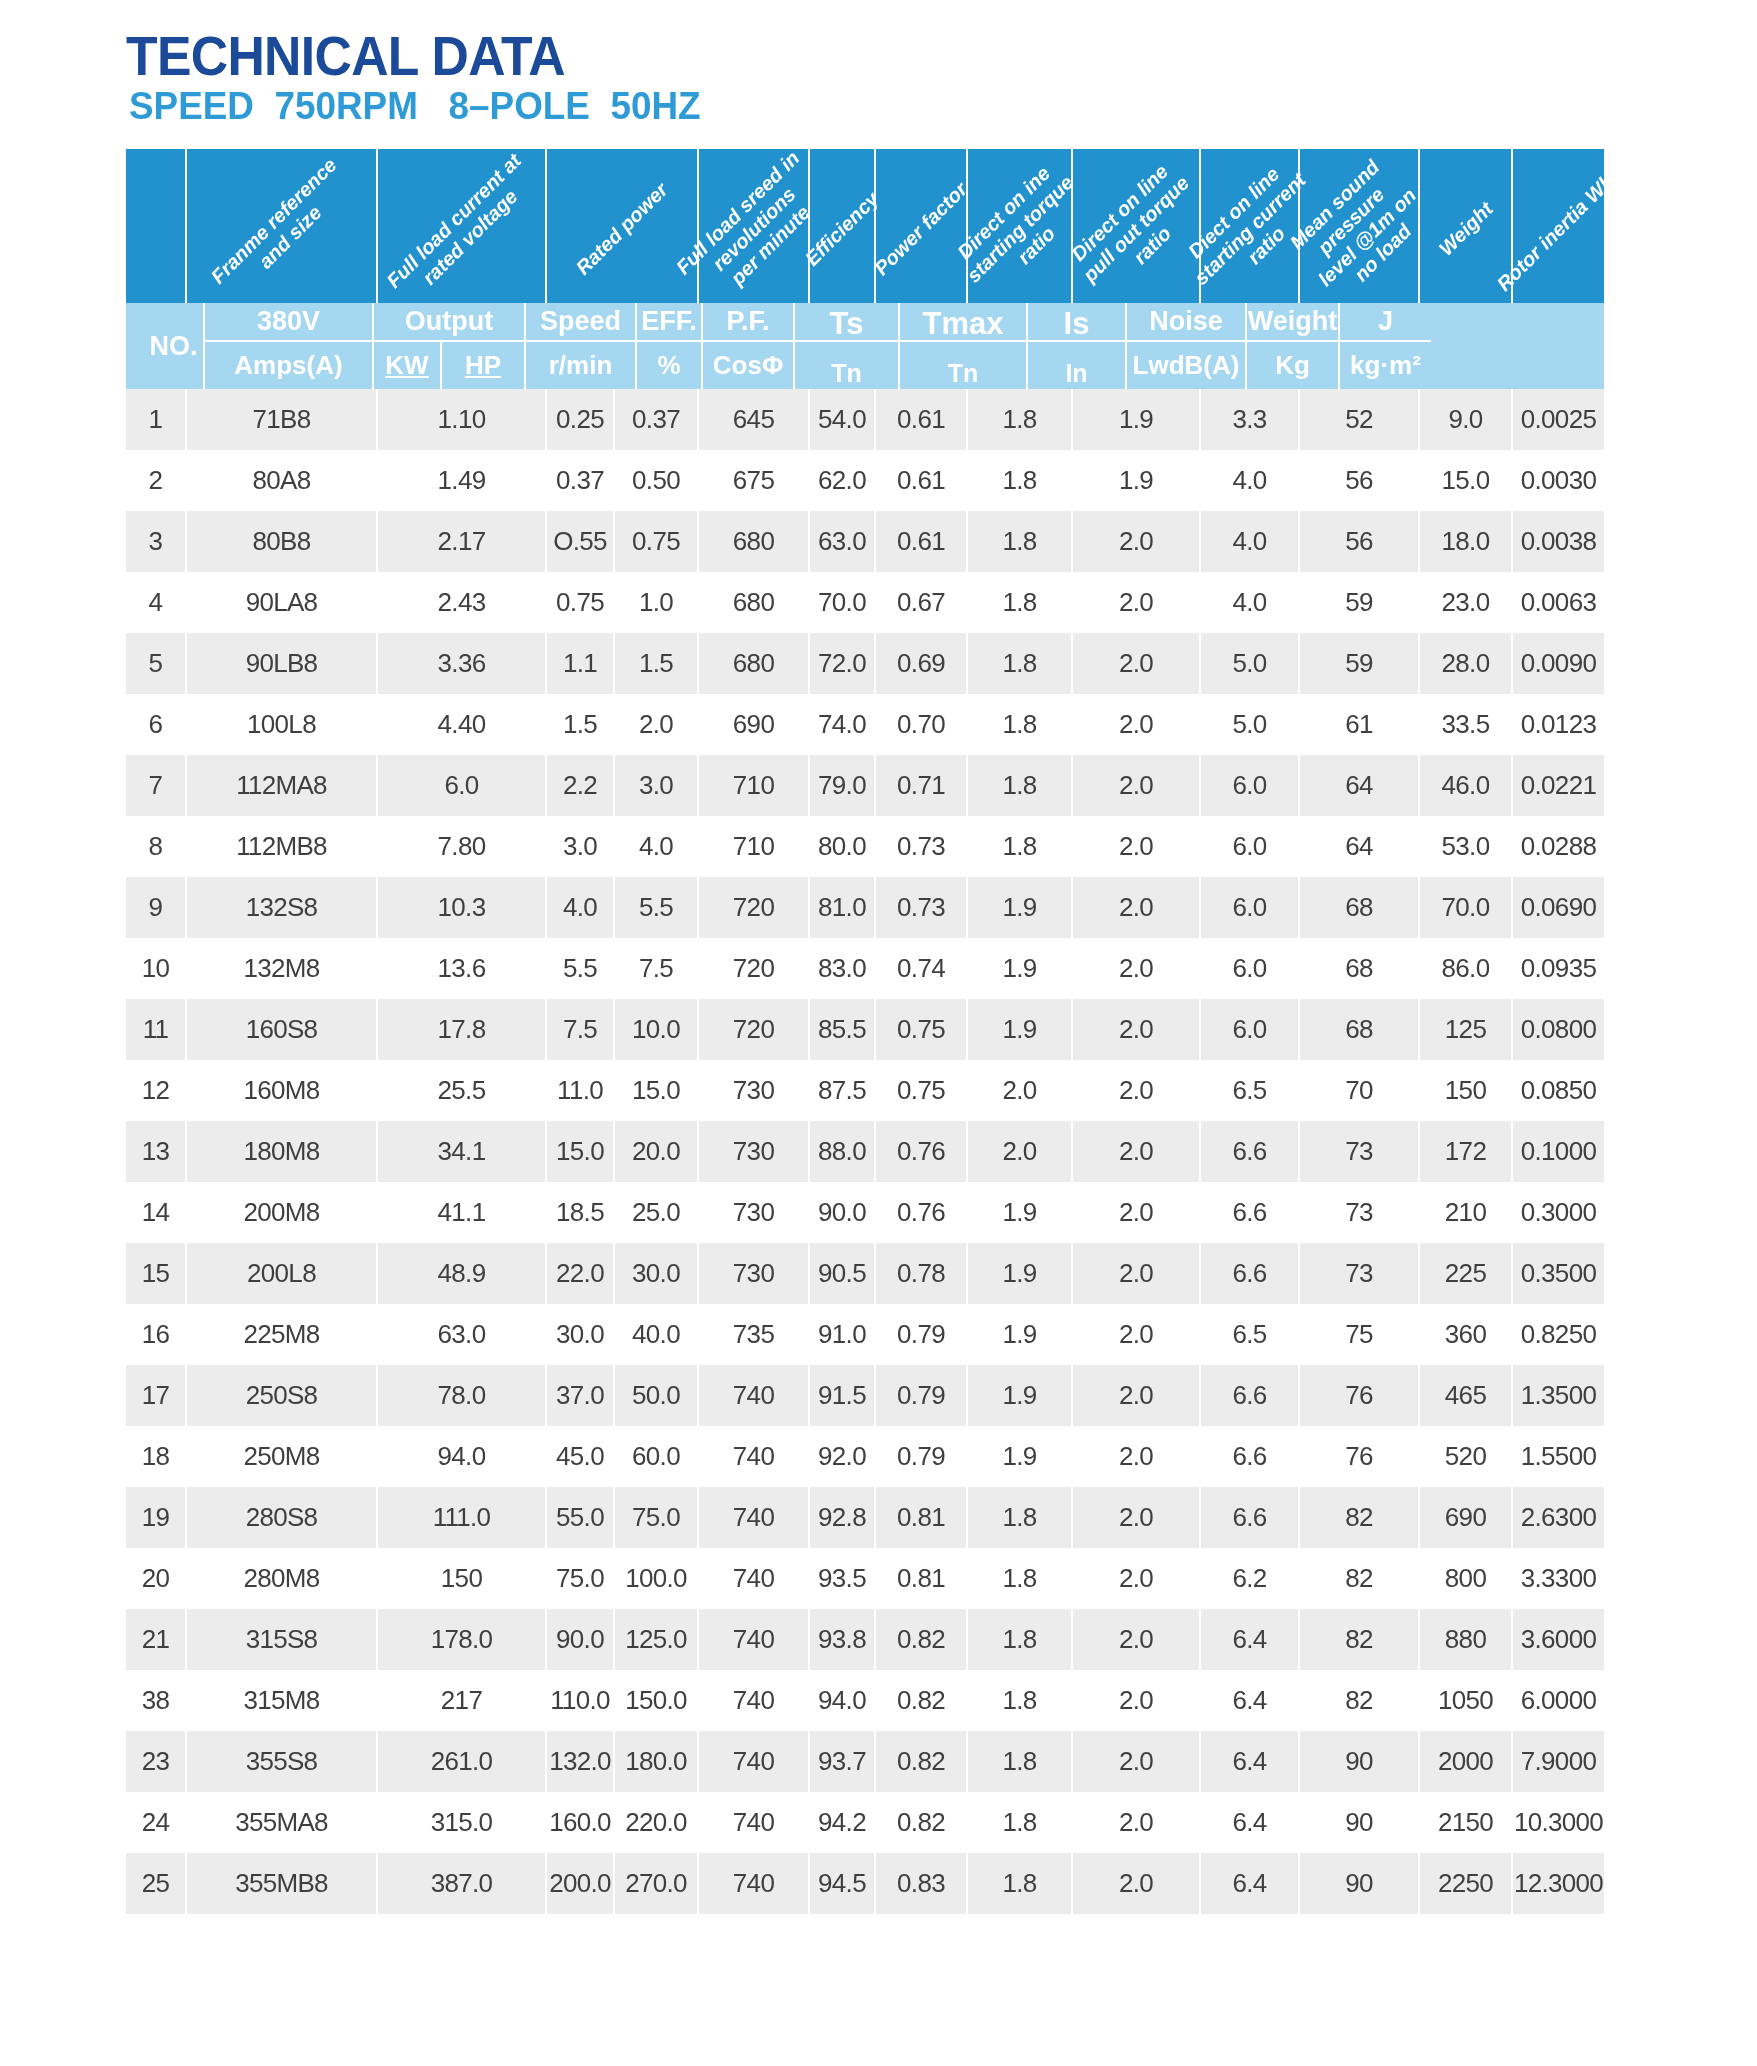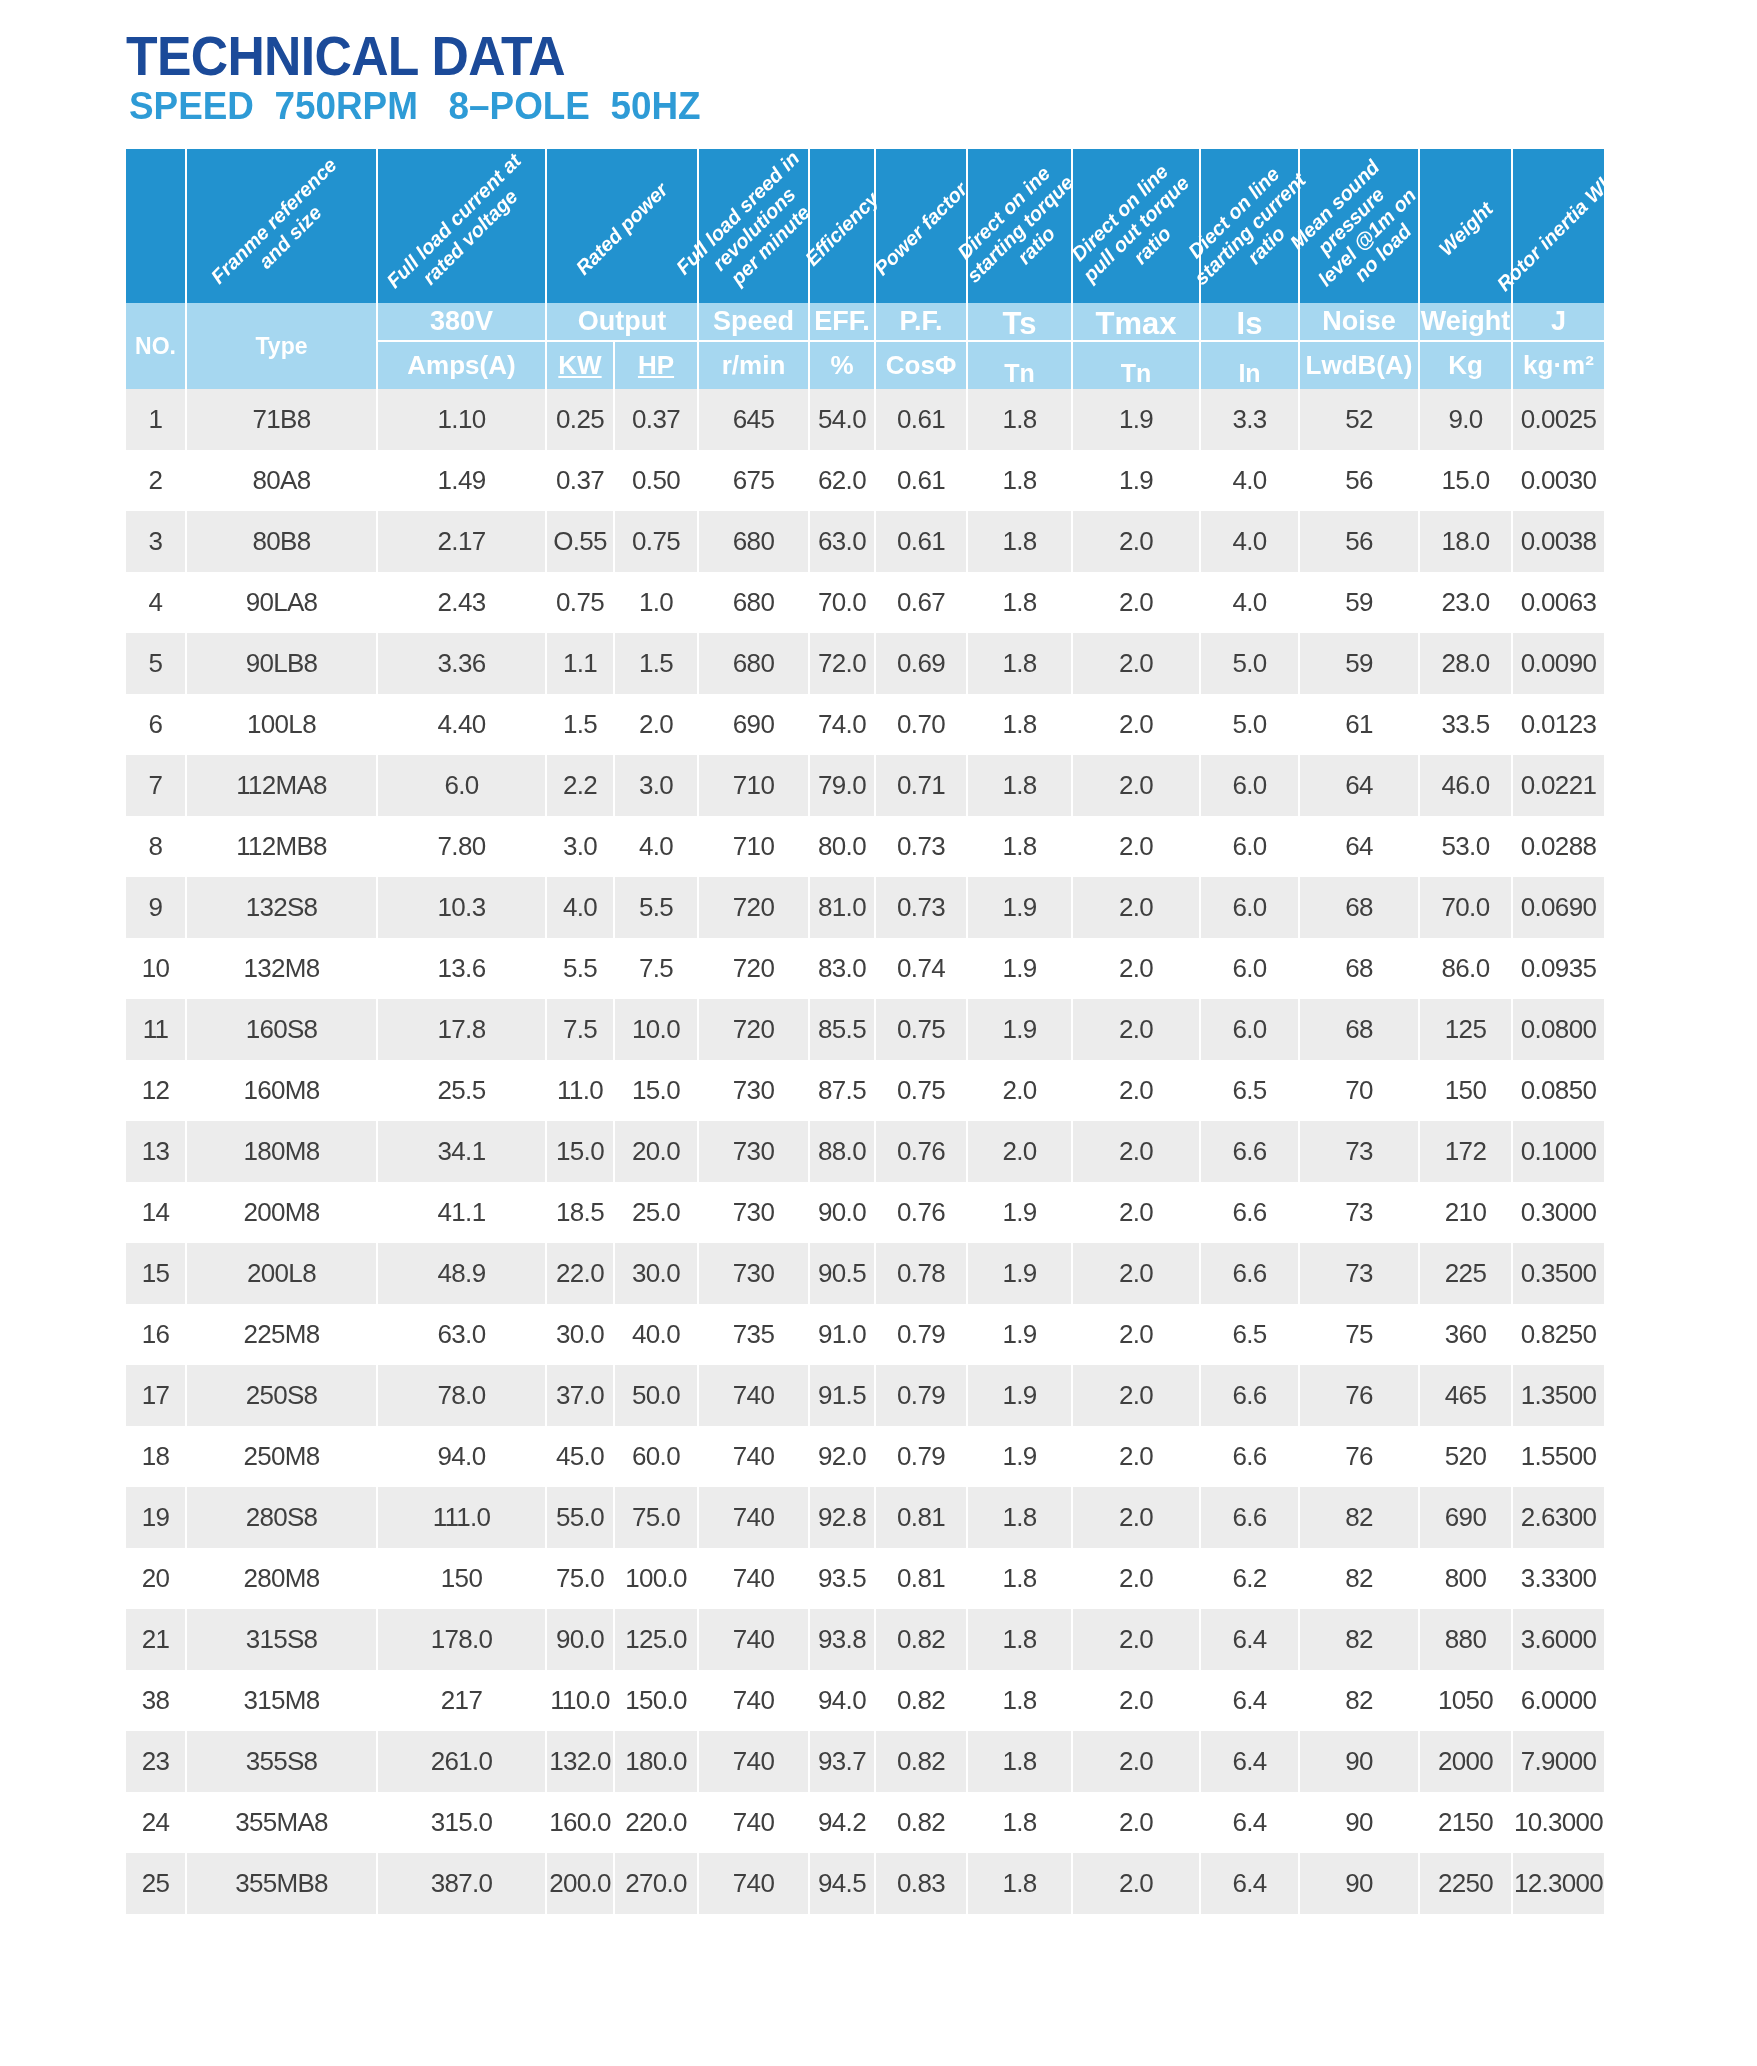--- a/index.html
+++ b/index.html
@@ -15,21 +15,21 @@
   .w-kw{width:68px}.w-hp{width:84px}.w-speed{width:111px}.w-eff{width:66px}
   .w-pf{width:92px}.w-ts{width:105px}.w-tmax{width:128px}.w-is{width:99px}
   .w-noise{width:120px}.w-wt{width:93px}.w-j{width:93px}
 
   .band{display:flex;height:154px;background:#2292cf;}
   .band-cell{position:relative;box-sizing:border-box;flex-shrink:0;border-left:2.1px solid #ffffff;overflow:visible;}
   .band-cell.first{border-left:none;}
   .diag{position:absolute;left:50%;top:52%;transform:translate(-50%,-50%) rotate(-45deg);color:#ffffff;font-style:italic;font-weight:bold;font-size:20px;line-height:1.14;text-align:center;white-space:pre-line;width:max-content;}
 
   .subheader{display:flex;height:86px;background:#a6d7f0;color:#ffffff;font-weight:bold;}
-  .sub-cell{box-sizing:border-box;flex-shrink:0;border-left:2.1px solid #ffffff;display:flex;align-items:center;justify-content:center;font-size:23px;}
+  .sub-cell{box-sizing:border-box;flex-shrink:0;border-left:2.1px solid #ffffff;display:flex;align-items:center;justify-content:center;font-size:27px;margin-left:18px;}
   .sub-cell.first{border-left:none;}
   .sub-col{box-sizing:border-box;flex-shrink:0;border-left:2.1px solid #ffffff;display:flex;flex-direction:column;text-align:center;}
   .sub-top{height:39px;box-sizing:border-box;border-bottom:2.1px solid #ffffff;display:flex;align-items:center;justify-content:center;font-size:27px;}
   .sub-bot{flex:1;display:flex;align-items:center;justify-content:center;font-size:26px;}
   .sub-bot.split{padding:0;align-items:stretch;text-decoration:underline;}
   .split > .half-kw{width:66px;display:flex;align-items:center;justify-content:center;}
   .split > .half-hp{flex:1;border-left:2.1px solid #ffffff;display:flex;align-items:center;justify-content:center;}
   .sub-col.frac .sub-top{align-items:flex-start;padding-top:2.8px;font-size:31px;}
   .sub-col.frac .sub-bot{align-items:flex-end;padding-bottom:1px;font-size:25px;}
 
@@ -95,21 +95,20 @@
     <div class="band-cell w-wt">
         <div class="diag">Weight</div>
       </div>
     <div class="band-cell w-j">
         <div class="diag">Rotor inertia Wk2</div>
       </div>
   </div>
 
   <div class="subheader">
     <div class="sub-cell first w-no">NO.</div>
-    <div class="sub-cell w-type">Type</div>
     <div class="sub-col w-amps">
       <div class="sub-top">380V</div>
       <div class="sub-bot">Amps(A)</div>
     </div>
     <div class="sub-col w-out">
       <div class="sub-top">Output</div>
       <div class="sub-bot split">
         <div class="half-kw">KW</div>
         <div class="half-hp">HP</div>
       </div>

